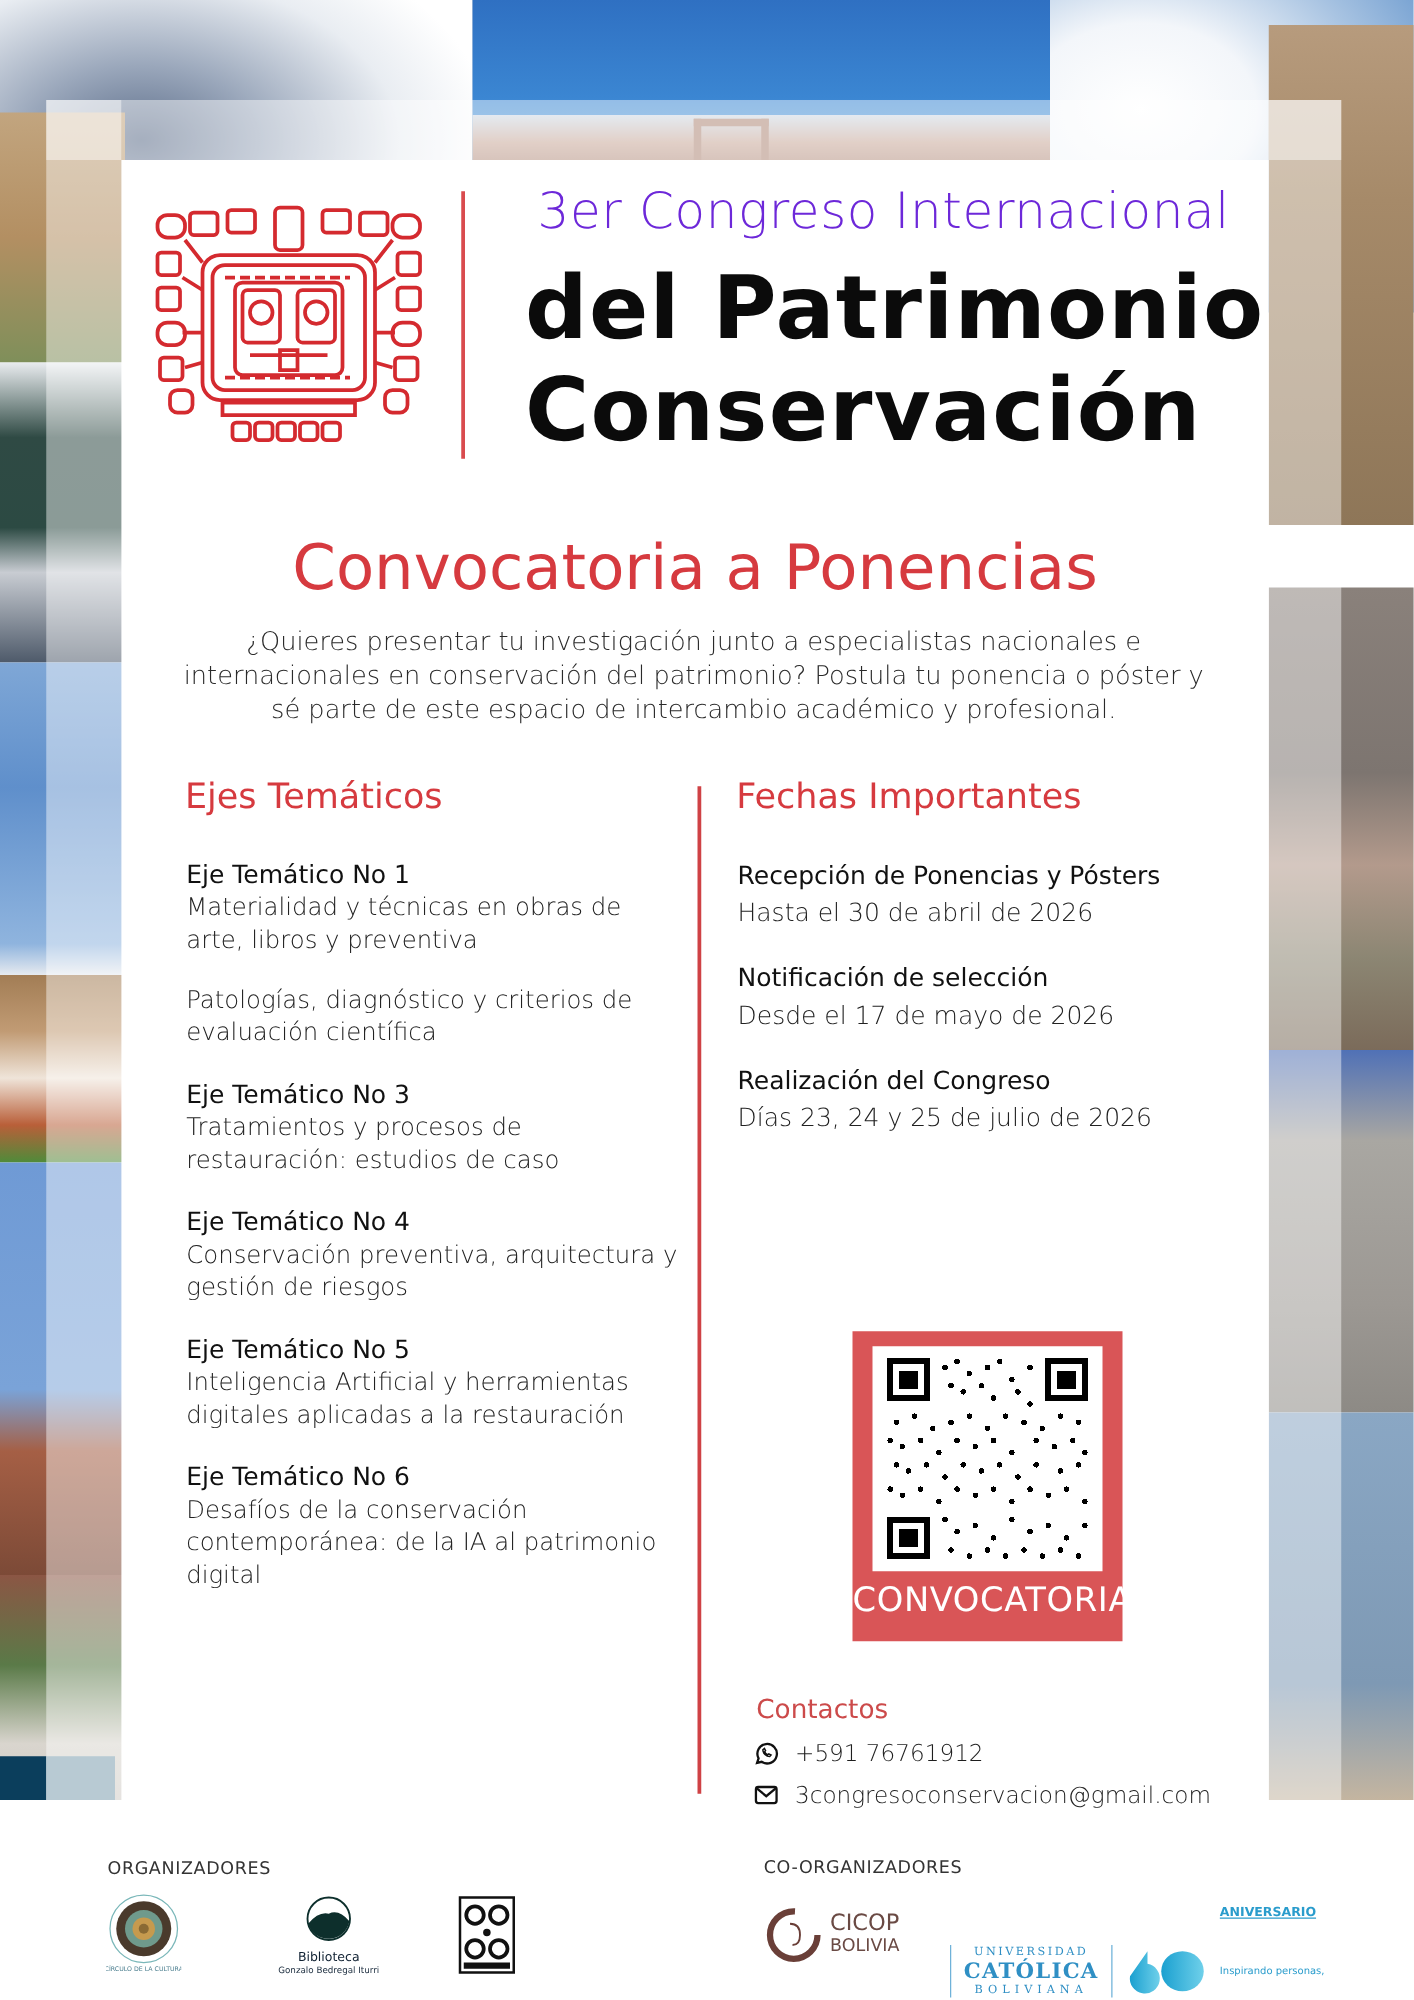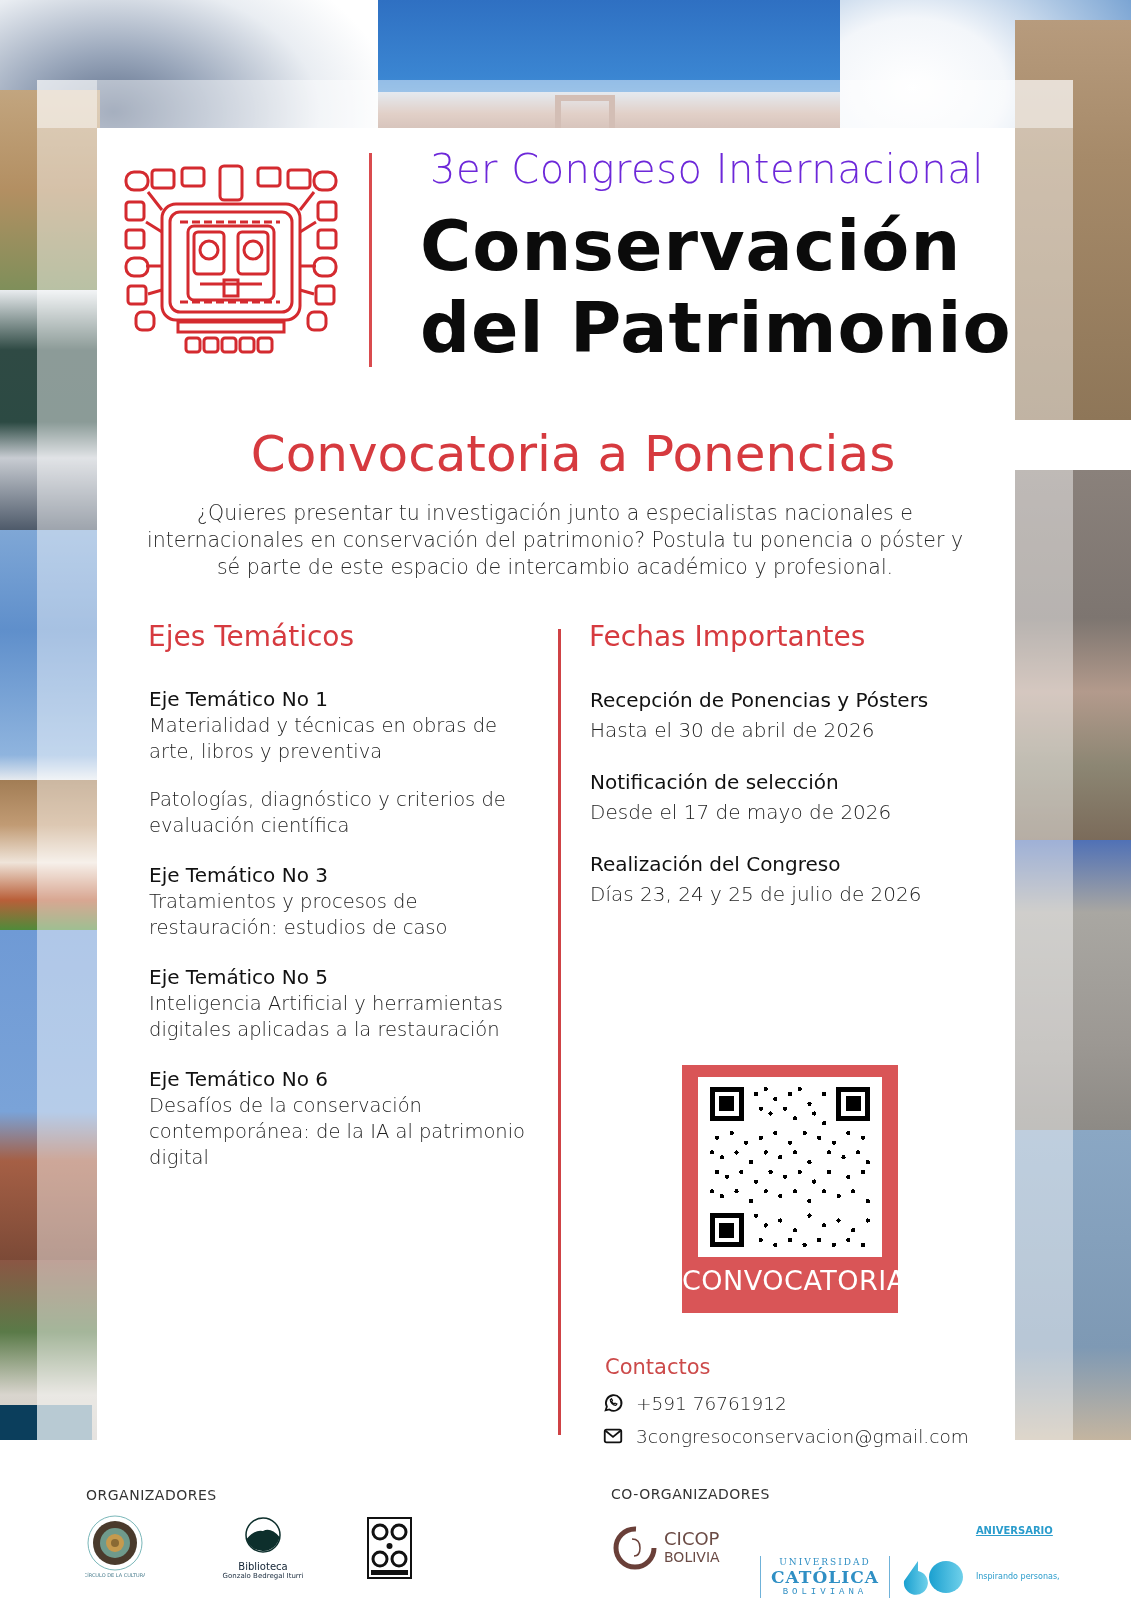--- a/index.html
+++ b/index.html
@@ -55,21 +55,21 @@
   .footer { position: absolute; left: 0; top: 1440px; width: 1131px; height: 160px; background: #ffffff; }
 
   
   .logo { position: absolute; left: 122px; top: 162px; width: 218px; height: 196px; }
   .v-rule-top { position: absolute; left: 369px; top: 153px; width: 3px; height: 214px; background: #d94b4e; }
   .pre-title { position: absolute; left: 430px; top: 146px; width: 570px; font-family: "DejaVu Sans", sans-serif;
     font-weight: 200; font-size: 40px; color: #6d28d9; letter-spacing: 0.5px; }
   .title { position: absolute; left: 420px; top: 205px; width: 600px; font-family: "DejaVu Sans", sans-serif;
     font-weight: 700; font-size: 70px; line-height: 82px; color: #0b0b0b; letter-spacing: 1px; }
 
-  .call-title { position: absolute; left: 114px; top: 425px; width: 918px; text-align: center;
+  .call-title { position: absolute; left: 97px; top: 425px; width: 918px; text-align: center;
     font-family: "DejaVu Sans", sans-serif; font-size: 50px; color: #d63a3f; }
   .intro { position: absolute; left: 140px; top: 500px; width: 830px; text-align: center;
     font-family: "DejaVu Sans", sans-serif; font-size: 20.5px; line-height: 27px; color: #2a2a2a; font-weight: 300; }
 
   
   .col-rule { position: absolute; left: 558px; top: 629px; width: 3px; height: 806px; background: #cf4245; }
   .section-h { position: absolute; font-family: "DejaVu Sans", sans-serif; font-size: 28px; color: #d63a3f; }
   .sec-left { left: 148px; top: 620px; }
   .sec-right { left: 589px; top: 620px; }
 
@@ -108,21 +108,21 @@
   .biblio .title-b { font-size: 10px; color: #123; margin-top: 2px; }
   .biblio .sub-b { font-size: 7px; color: #234; }
   .ensayo { left: 367px; top: 1517px; width: 45px; height: 62px; background: #fff; border: 2px solid #111; }
   .cicop { left: 612px; top: 1525px; display: flex; align-items: center; gap: 6px; }
   .cicop-text { font-size: 18px; line-height: 18px; color: #6a4a44; }
   .cicop-text .small { font-size: 14px; }
   .ucb { left: 760px; top: 1525px; display: flex; align-items: center; gap: 10px; }
   .ucb-name { text-align: center; color: #2f8fc4; font-family: "DejaVu Serif", serif; }
   .ucb-name .u1 { font-size: 9px; letter-spacing: 2px; }
   .ucb-name .u2 { font-size: 17px; font-weight: 700; letter-spacing: 1px; }
-  .ucb-name .u3 { font-size: 9px; letter-spacing: 4px; font-family: Liberation Mono, monospace; }
+  .ucb-name .u3 { font-size: 9px; letter-spacing: 4px; }
   .ucb-sep { width: 1px; height: 42px; background: #6fb2d9; }
   .aniv { color: #2a9ccc; }
   .aniv .a1 { font-size: 10px; font-weight: 700; text-decoration: underline; }
   .aniv .a2 { font-size: 8px; line-height: 10px; margin-top: 36px; }
 </style>
 </head>
 <body>
 
 <div class="bg">
   <div class="tile t-clouds-l"></div>
@@ -195,41 +195,45 @@
       <rect x="100" y="176" width="14" height="14" rx="3"></rect>
         <rect x="118" y="176" width="14" height="14" rx="3"></rect>
       <rect x="136" y="176" width="14" height="14" rx="3"></rect>
     </g>
     <path d="M26 30 L40 48 M192 30 L178 48 M24 60 L40 70 M194 60 L178 70 M24 104 L40 104 M194 104 L178 104 M26 132 L40 128 M192 132 L178 128"></path>
   </svg>
 </div>
 <div class="v-rule-top"></div>
 <div class="pre-title">3er Congreso Internacional</div>
 <div class="title">
+  <div>del Patrimonio</div>
   <div>Conservación</div>
-  <div>del Patrimonio</div>
 </div>
 
 <div class="call-title">Convocatoria a Ponencias</div>
 <div class="intro">¿Quieres presentar tu investigación junto a especialistas nacionales e internacionales en conservación del patrimonio? Postula tu ponencia o póster y sé parte de este espacio de intercambio académico y profesional.</div>
 
 <div class="col-rule"></div>
 
 <div class="section-h sec-left">Ejes Temáticos</div>
 <div class="axes">
   <div class="axis">
     <div class="axis-label">Eje Temático No 1</div>
     <div class="axis-desc">Materialidad y técnicas en obras de arte, libros y preventiva</div>
   </div>
   <div class="axis">
     <div class="axis-desc">Patologías, diagnóstico y criterios de evaluación científica</div>
   </div>
   <div class="axis">
     <div class="axis-label">Eje Temático No 3</div>
     <div class="axis-desc">Tratamientos y procesos de restauración: estudios de caso</div>
+  </div>
+  <div class="axis">
+    <div class="axis-label">Eje Temático No 4</div>
+    <div class="axis-desc">Conservación preventiva, arquitectura y gestión de riesgos</div>
   </div>
   <div class="axis">
     <div class="axis-label">Eje Temático No 5</div>
     <div class="axis-desc">Inteligencia Artificial y herramientas digitales aplicadas a la restauración</div>
   </div>
   <div class="axis">
     <div class="axis-label">Eje Temático No 6</div>
     <div class="axis-desc">Desafíos de la conservación contemporánea: de la IA al patrimonio digital</div>
   </div>
 </div>

